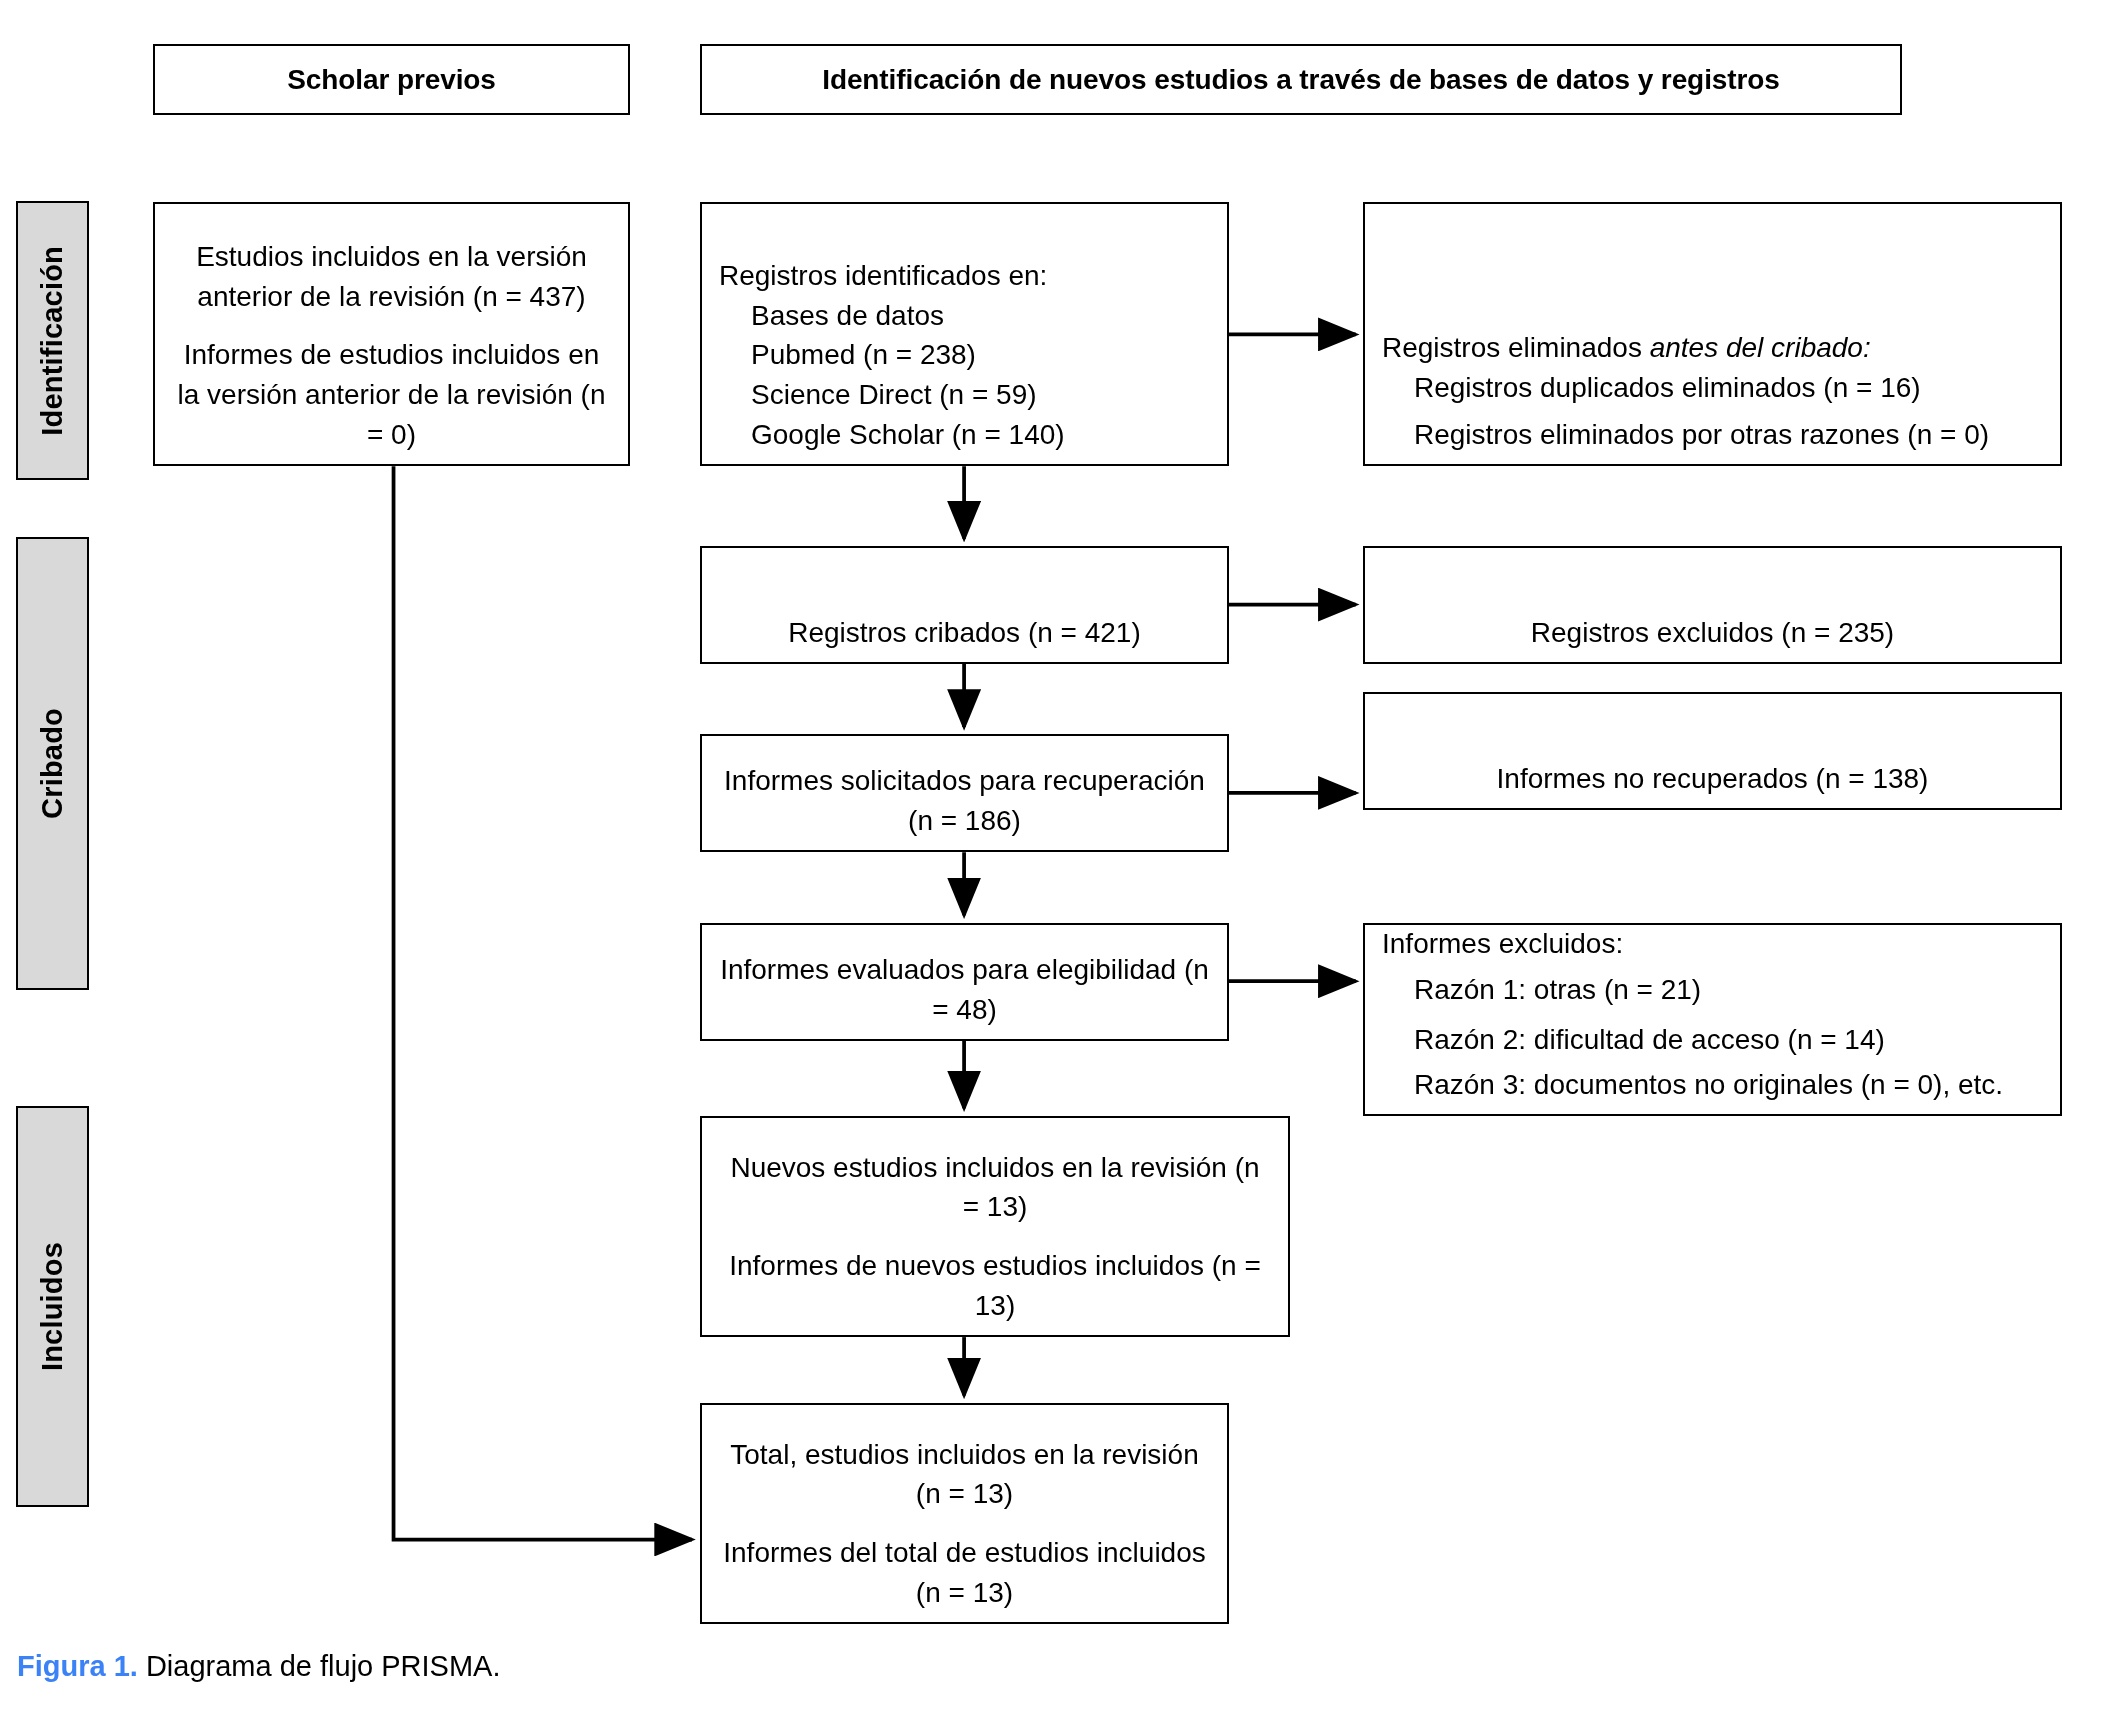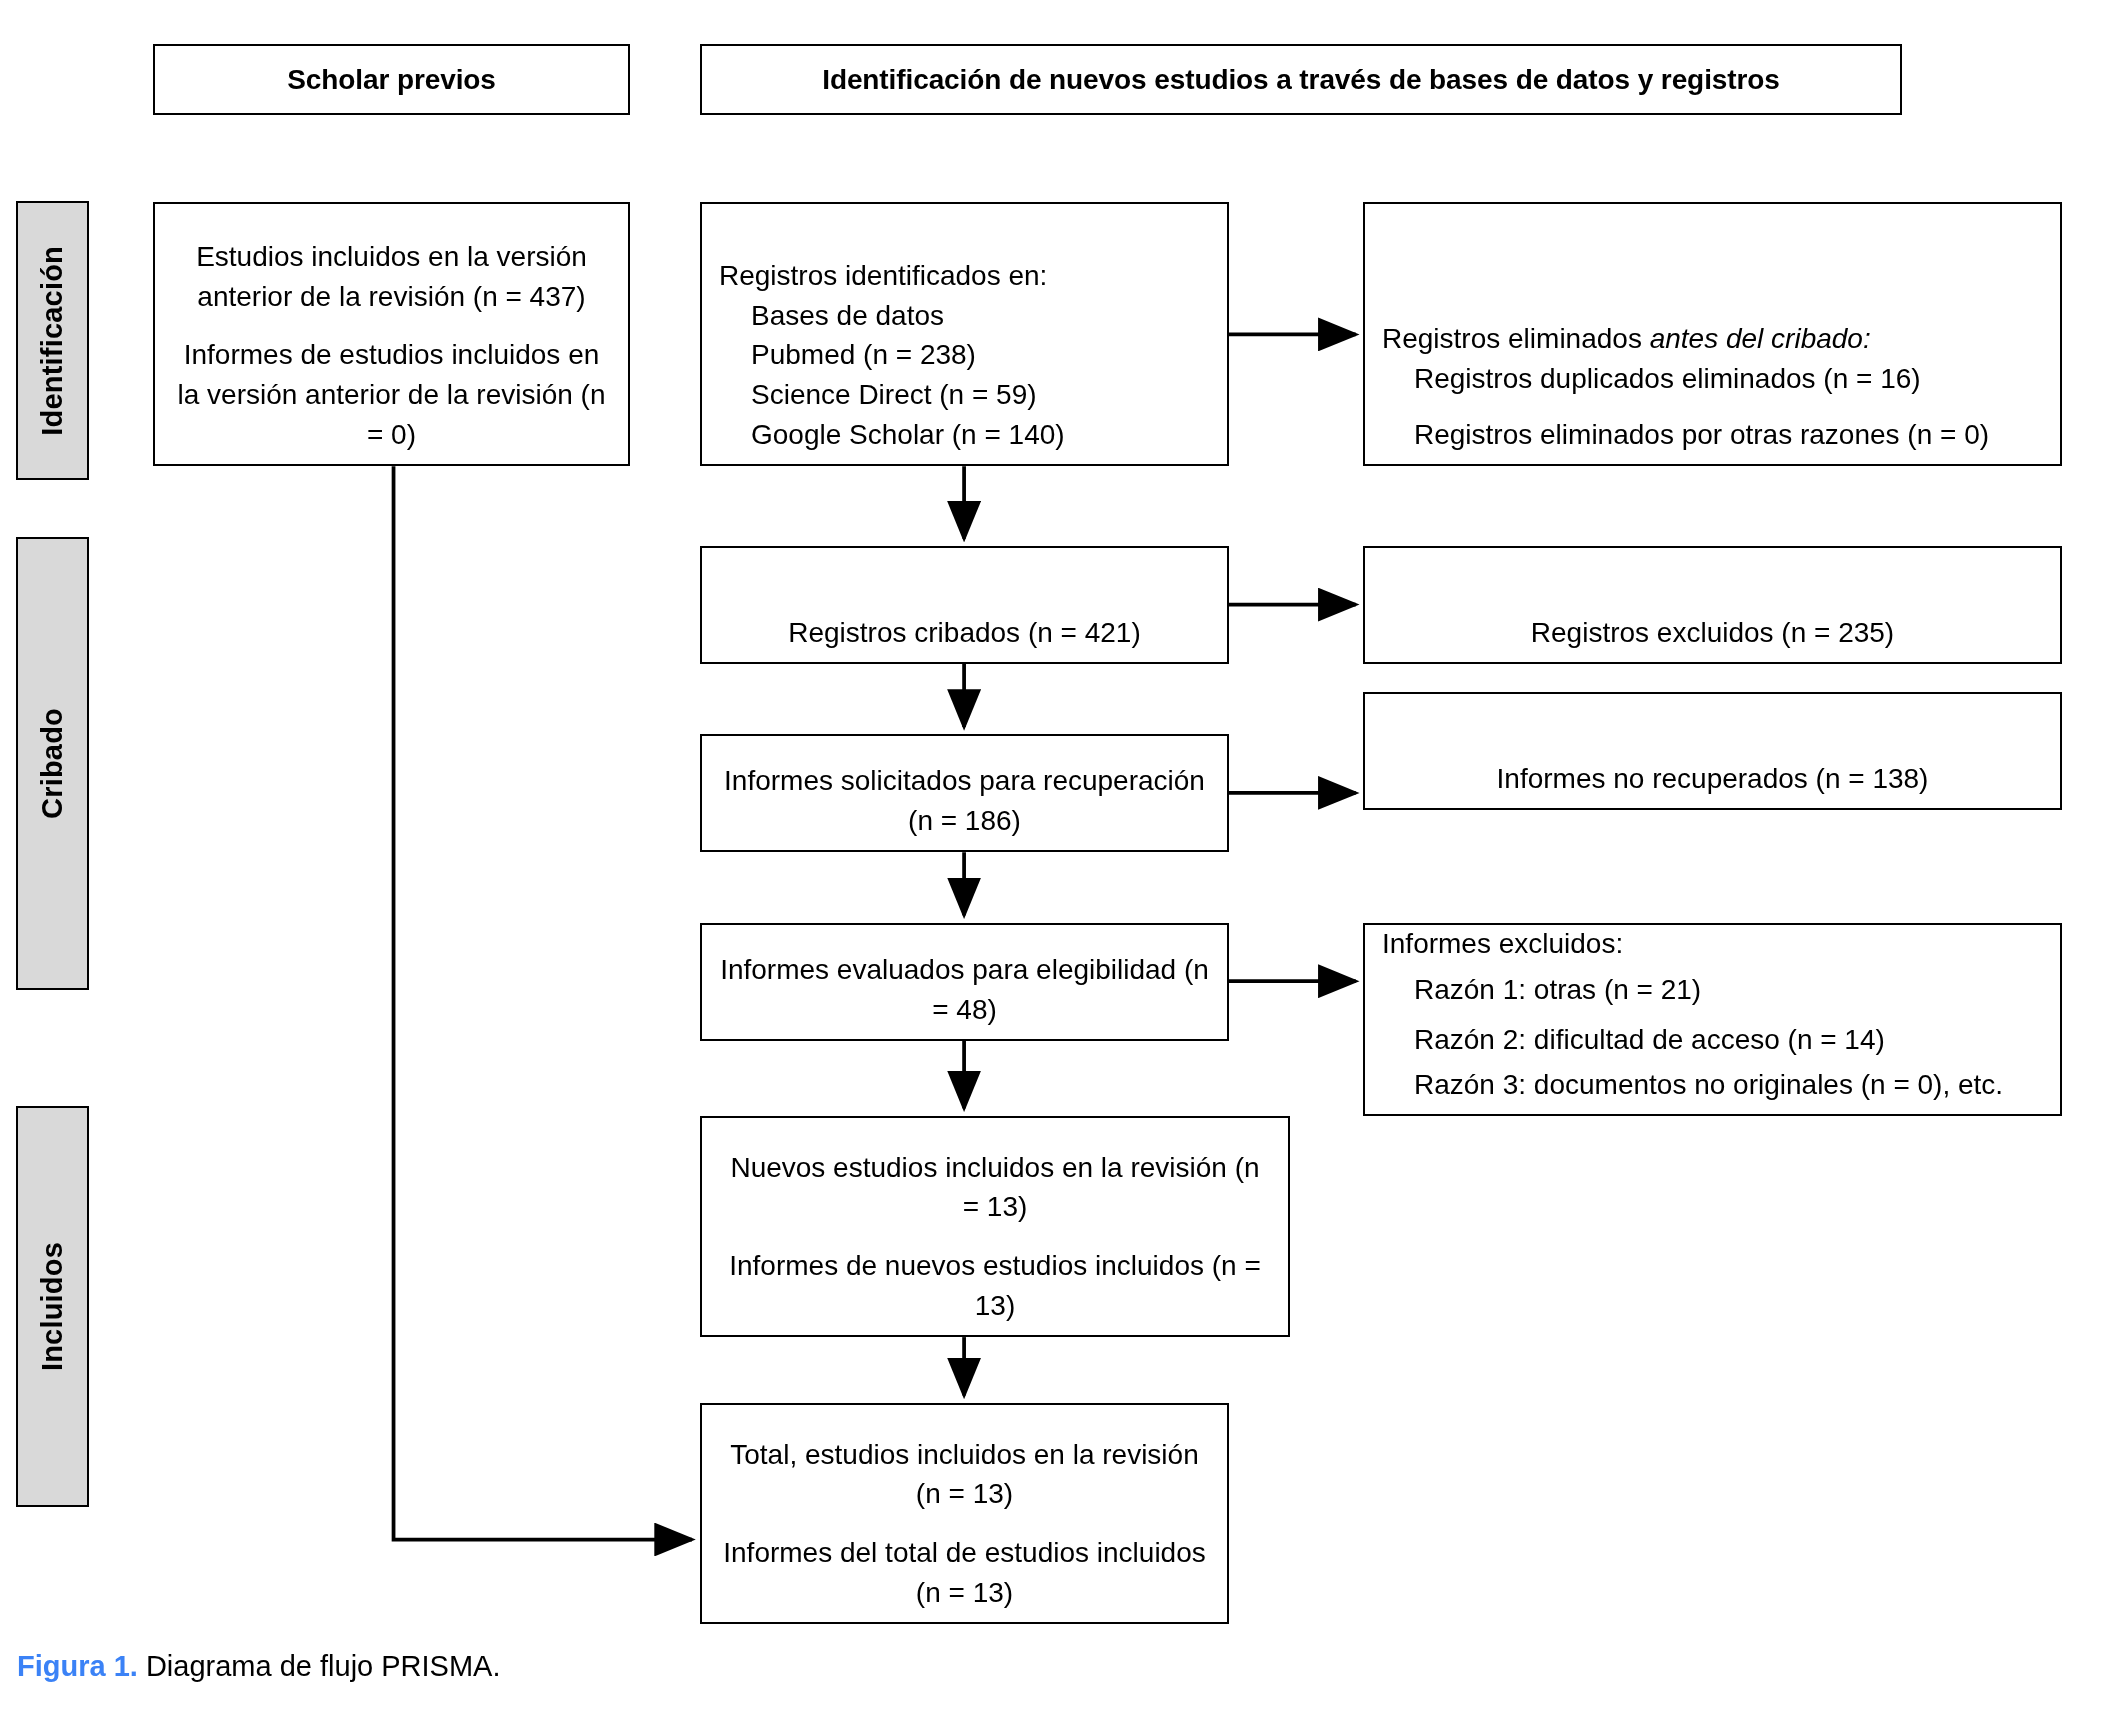--- a/index.html
+++ b/index.html
@@ -179,21 +179,21 @@
     <div class="stack">
       <p>Total, estudios incluidos en la revisión (n = 13)</p>
       <p>Informes del total de estudios incluidos (n = 13)</p>
     </div>
   </div>
 
   <div class="box left-text" style="left:1363px; top:202px; width:699px; height:264px;">
     <div class="stack">
       <p><span>Registros eliminados </span><span class="italic">antes del cribado:</span></p>
       <p class="ind1" style="margin-top:0">Registros duplicados eliminados (n = 16)</p>
-      <p class="ind1" style="margin-top:16px">Registros eliminados por otras razones (n = 0)</p>
+      <p class="ind1" style="margin-top:7px">Registros eliminados por otras razones (n = 0)</p>
     </div>
   </div>
 
   <div class="box" style="left:1363px; top:546px; width:699px; height:118px;">
     <div class="stack">
       <p>Registros excluidos (n = 235)</p>
     </div>
   </div>
 
   <div class="box" style="left:1363px; top:692px; width:699px; height:118px;">

